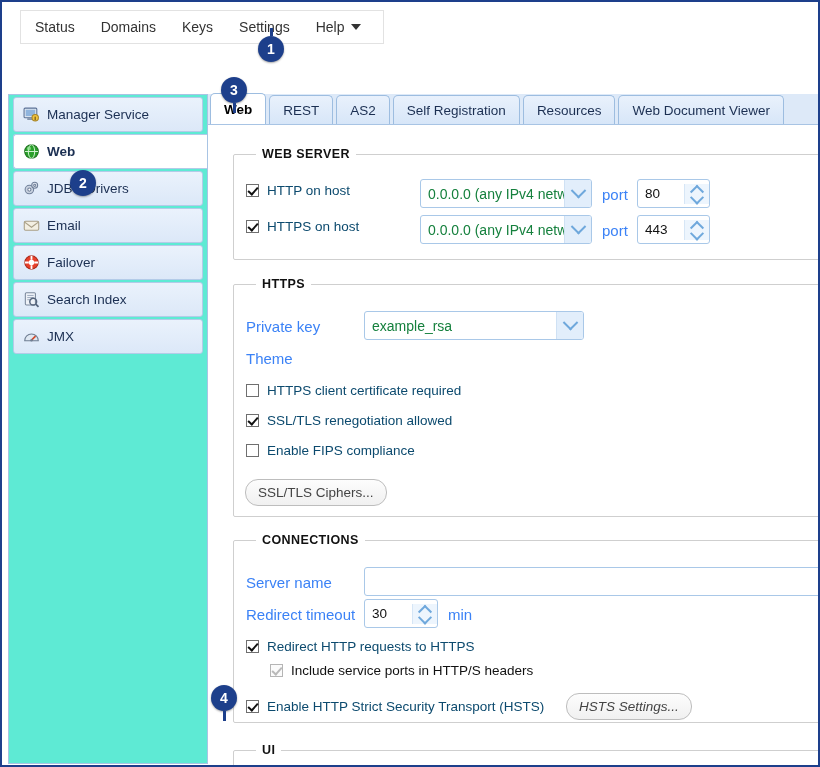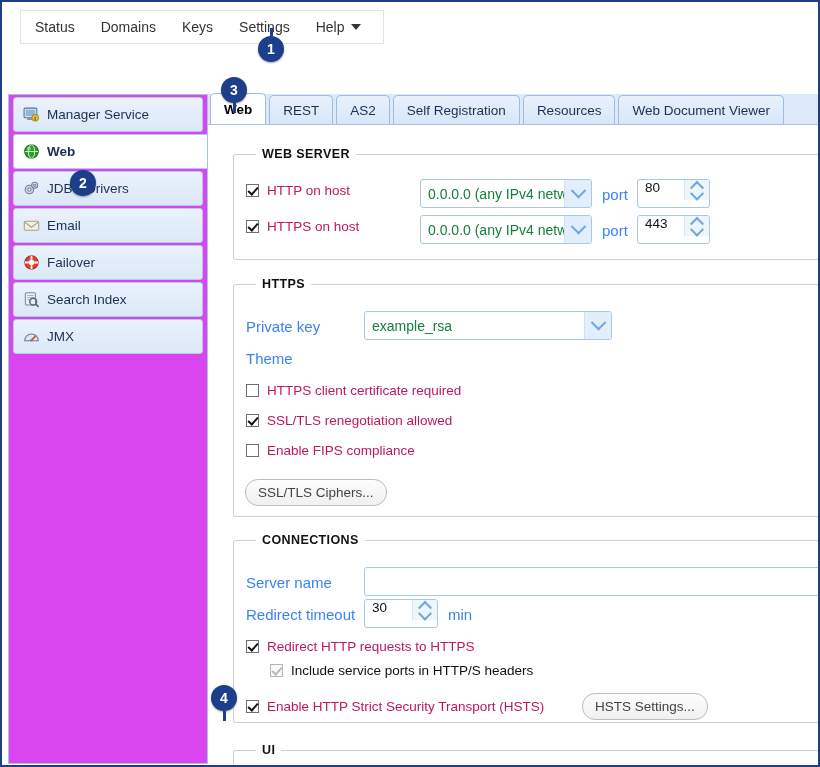--- a/index.html
+++ b/index.html
@@ -57,21 +57,21 @@
     display: inline-block;
   }
 
   
   #sidebar {
     position: absolute;
     left: 6px;
     top: 92px;
     width: 200px;
     height: 670px;
-    background: #d946ef;
+    background: #5eead4;
     border: 1px solid #a8c4e4;
     box-sizing: border-box;
   }
   .side-item {
     position: relative;
     height: 35px;
     margin: 2px 4px 2px 4px;
     background: linear-gradient(to bottom, #eaf2fc 0%, #dce8f8 100%);
     border: 1px solid #b3cbe8;
     border-radius: 3px;
@@ -201,21 +201,21 @@
     content: "";
     position: absolute;
     left: 3px; top: 0px;
     width: 4px; height: 8px;
     border: solid #111111;
     border-width: 0 2px 2px 0;
     transform: rotate(42deg);
   }
   .cb.disabled { border-color: #b5b5b5; background: #fbfbfb; cursor: default; }
   .cb.disabled.checked::after { border-color: #b9b9b9; }
-  .cb-label { font-size: 13.5px; color: #be185d; margin-left: 8px; cursor: default; }
+  .cb-label { font-size: 13.5px; color: #0c4a6e; margin-left: 8px; cursor: default; }
   .cb-label.dim { color: #111111; }
 
   
   .combo {
     height: 29px;
     border: 1px solid #a9c8e8;
     border-radius: 3px;
     background: #ffffff;
     display: flex;
     align-items: center;
@@ -248,21 +248,21 @@
     transform: rotate(45deg) translate(-2px,-2px);
   }
 
   
   .spin {
     height: 29px;
     border: 1px solid #a9c8e8;
     border-radius: 3px;
     background: #ffffff;
     display: flex;
-    align-items: flex-start;
+    align-items: center;
     box-sizing: border-box;
     overflow: hidden;
   }
   .spin .spin-text {
     flex: 1 1 auto;
     padding-left: 7px;
     font-size: 13.5px;
     color: #111111;
     display: flex;
     align-items: center;
@@ -496,21 +496,21 @@
               <span class="ch-dn"></span>
             </span>
         </span>
       </div>
     </fieldset>
 
     <fieldset class="group" id="grp-https">
       <legend>HTTPS</legend>
 
       <span class="field-label" style="position:absolute; left:12px; top:27px;">Private key</span>
-      <div class="combo" style="position:absolute; left:130px; top:20px; width:248px;">
+      <div class="combo" style="position:absolute; left:130px; top:20px; width:220px;">
         <span class="combo-text">example_rsa</span>
         <span class="combo-btn">
             <span class="chev"></span>
           </span>
       </div>
 
       <span class="field-label" style="position:absolute; left:12px; top:59px;">Theme</span>
 
       <div class="row" style="left:12px; top:92px;">
         <span class="cb"></span>
@@ -553,21 +553,21 @@
         <span class="cb-label">Redirect HTTP requests to HTTPS</span>
       </div>
       <div class="row" style="left:12px; top:116px;margin-left:24px;">
         <span class="cb checked disabled"></span>
         <span class="cb-label dim">Include service ports in HTTP/S headers</span>
       </div>
       <div class="row" style="left:12px; top:152px;">
         <span class="cb checked"></span>
         <span class="cb-label">Enable HTTP Strict Security Transport (HSTS)</span>
       </div>
-      <button class="btn" style="position:absolute; left:348px; top:146px;">HSTS Settings...</button>
+      <button class="btn" style="position:absolute; left:332px; top:146px;font-style:italic;">HSTS Settings...</button>
     </fieldset>
 
     <fieldset class="group" id="grp-ui">
       <legend>UI</legend>
     </fieldset>
   </div>
 
   <div class="badge" id="badge1">
     <span class="tail"></span>
     <span>1</span>

